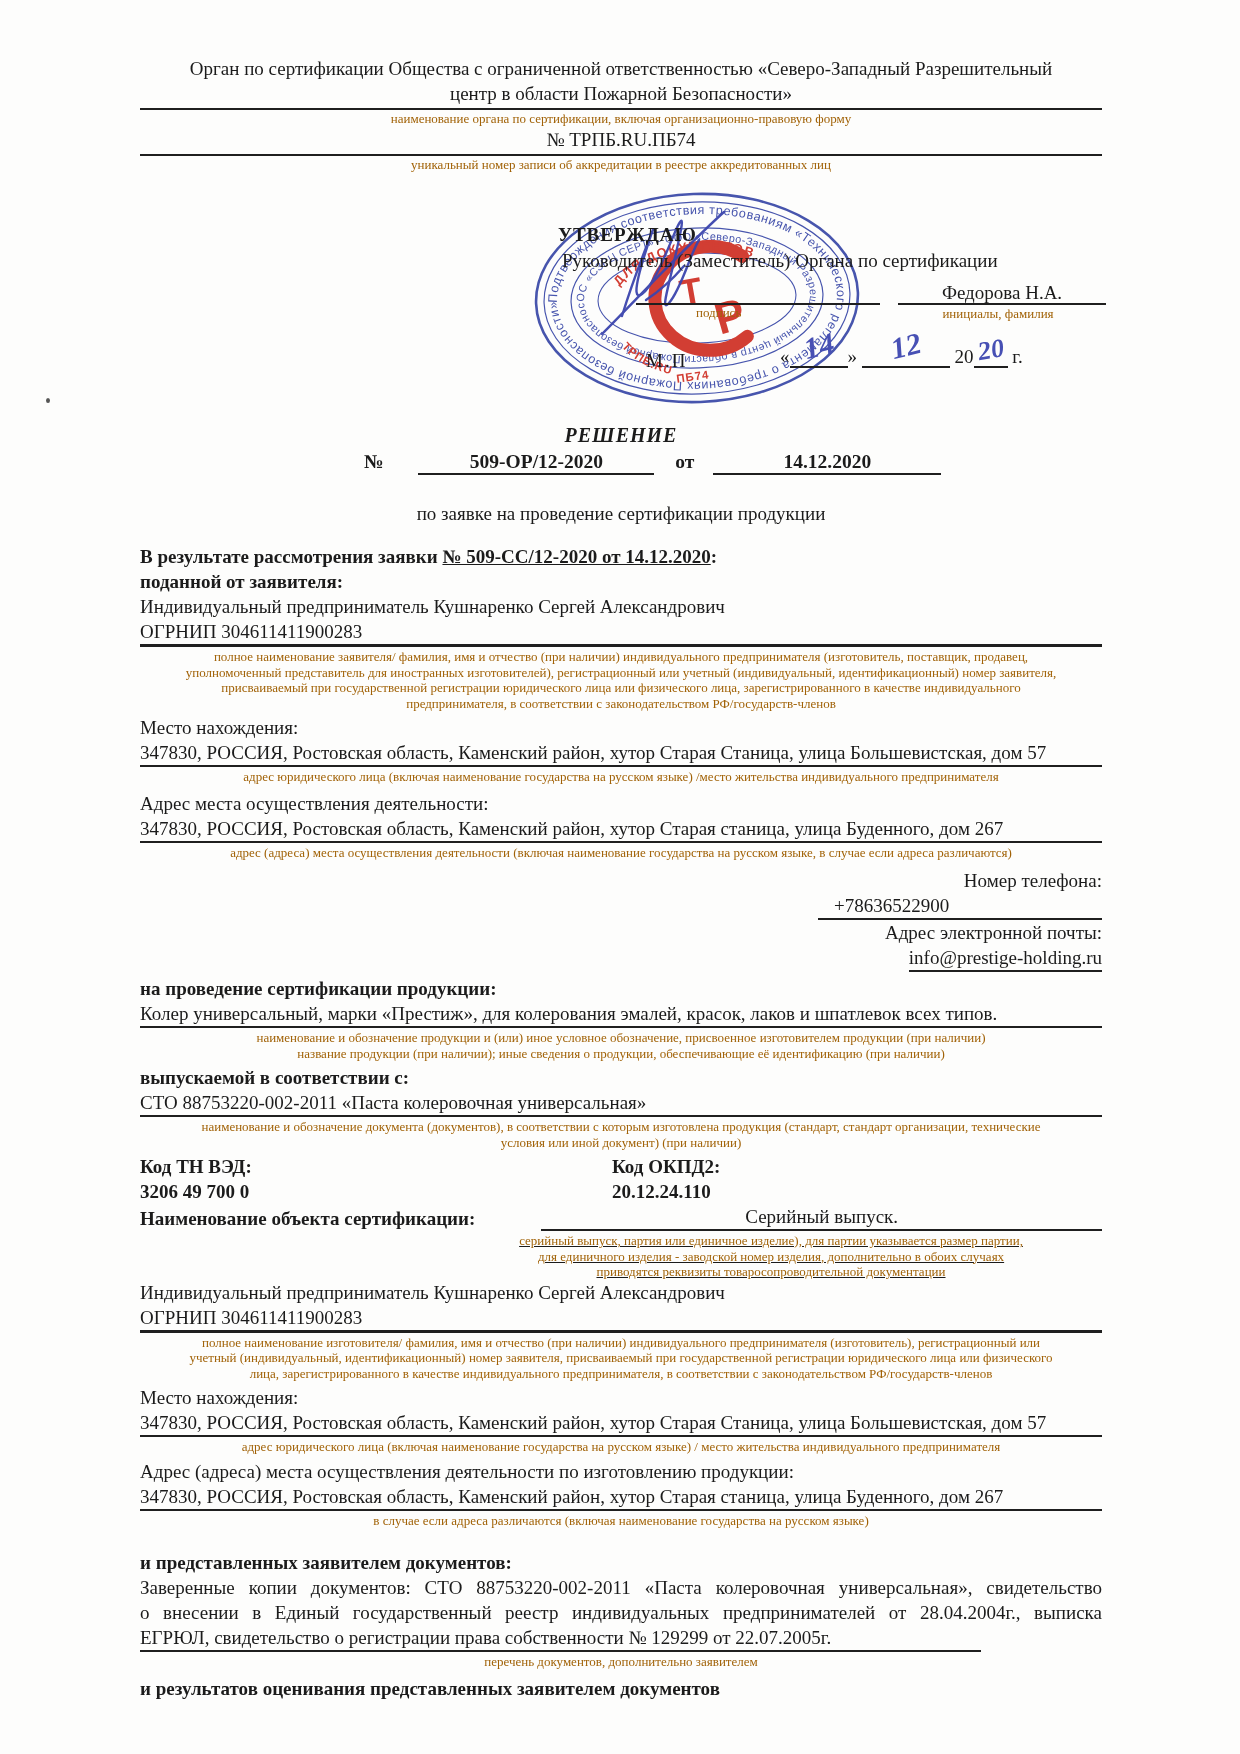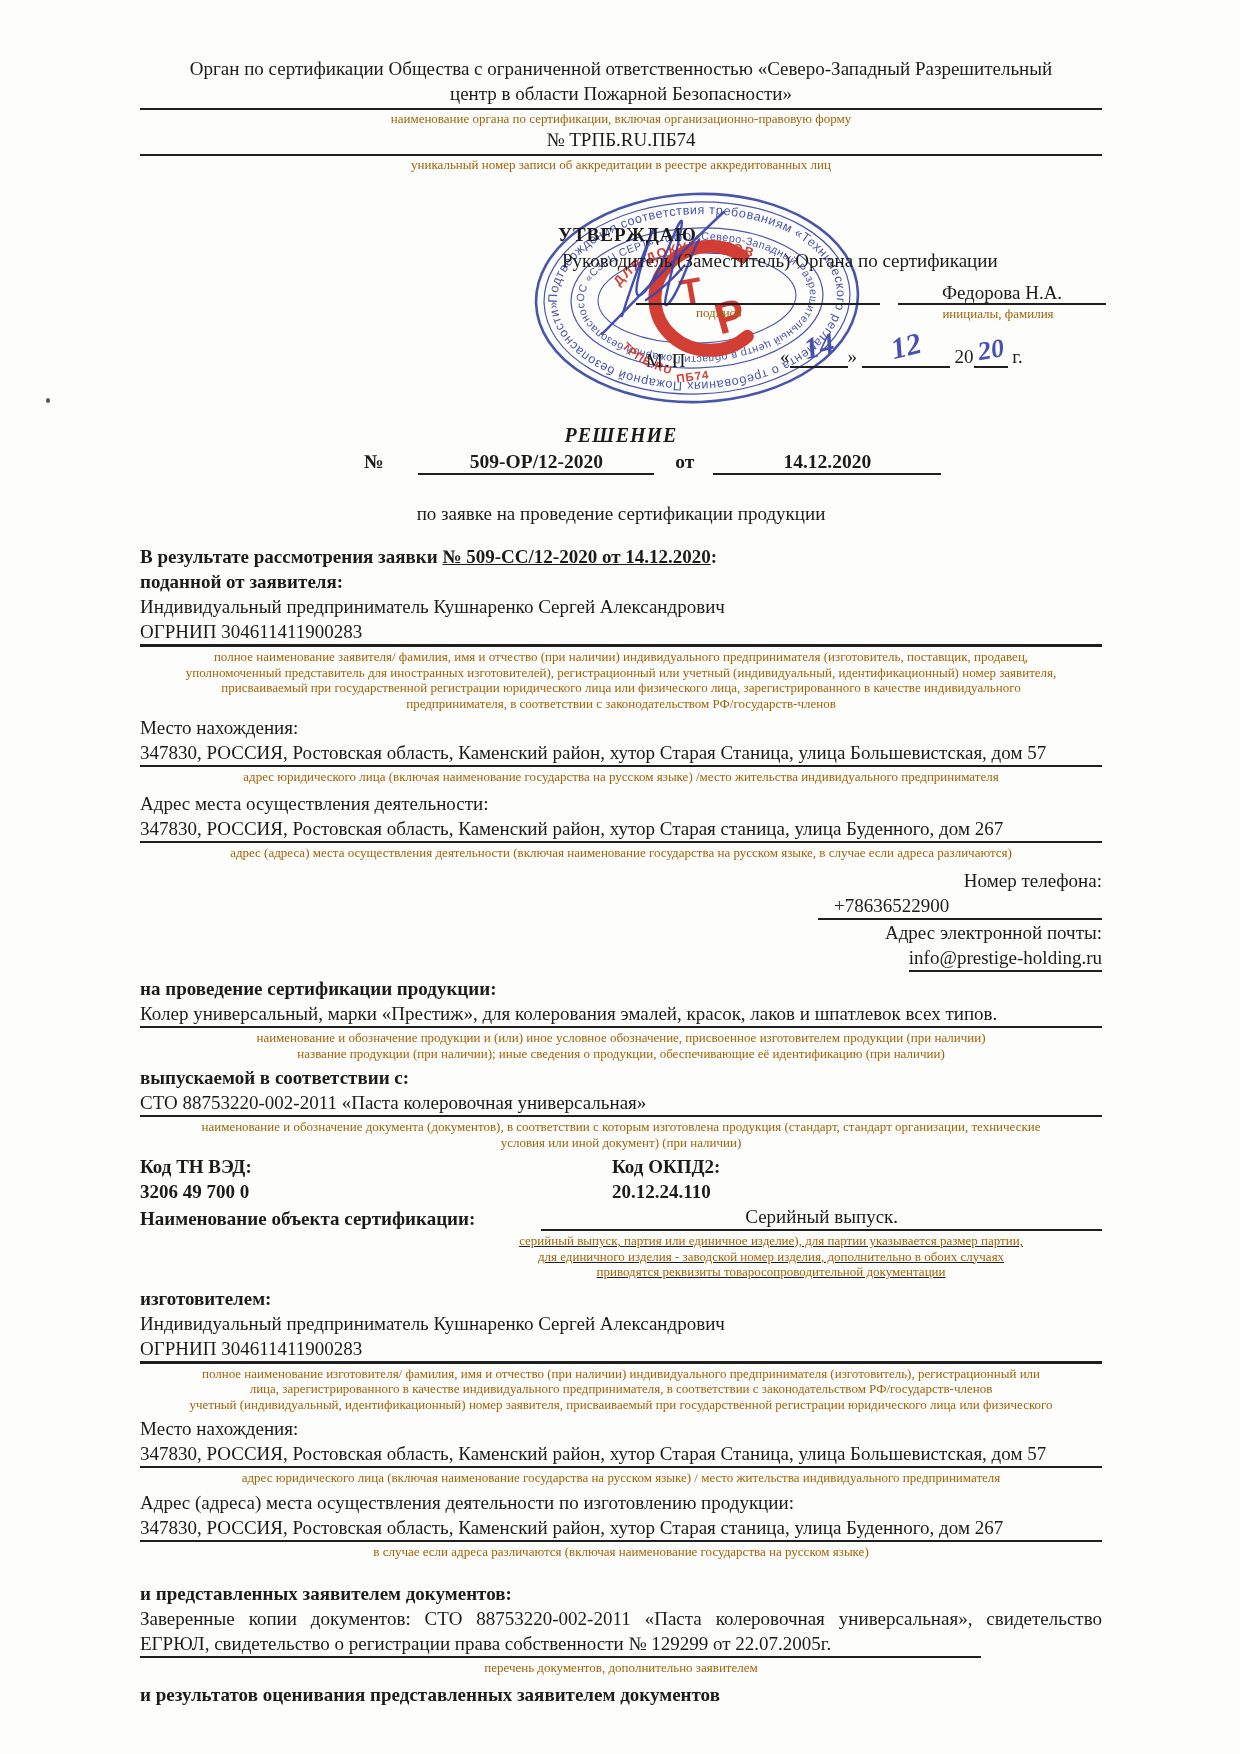--- a/index.html
+++ b/index.html
@@ -175,34 +175,34 @@
     <div class="objrow t19">
       <span class="b" style="white-space:nowrap;">Наименование объекта сертификации:</span>
       <span class="field">Серийный выпуск.</span>
     </div>
     <div class="obj-cap">
       <div class="cap mt2">серийный выпуск, партия или единичное изделие), для партии указывается размер партии,</div>
       <div class="cap">для единичного изделия - заводской номер изделия, дополнительно в обоих случаях</div>
       <div class="cap">приводятся реквизиты товаросопроводительной документации</div>
     </div>
 
-    <div class="t19 b mt6">изготовителем:</div>
     <div class="t19">Индивидуальный предприниматель Кушнаренко Сергей Александрович</div>
     <div class="t19 fill" style="border-bottom-width:3px;">ОГРНИП 304611411900283</div>
     <div class="cap mt2">полное наименование изготовителя/ фамилия, имя и отчество (при наличии) индивидуального предпринимателя (изготовитель), регистрационный или</div>
+    <div class="cap">учетный (индивидуальный, идентификационный) номер заявителя, присваиваемый при государственной регистрации юридического лица или физического</div>
     <div class="cap">лица, зарегистрированного в качестве индивидуального предпринимателя, в соответствии с законодательством РФ/государств-членов</div>
-    <div class="cap">учетный (индивидуальный, идентификационный) номер заявителя, присваиваемый при государственной регистрации юридического лица или физического</div>
 
     <div class="t19 mt4">Место нахождения:</div>
     <div class="t19 fill">347830, РОССИЯ, Ростовская область, Каменский район, хутор Старая Станица, улица Большевистская, дом 57</div>
     <div class="cap mt2">адрес юридического лица (включая наименование государства на русском языке) / место жительства индивидуального предпринимателя</div>
     <div class="t19 mt4">Адрес (адреса) места осуществления деятельности по изготовлению продукции:</div>
     <div class="t19 fill">347830, РОССИЯ, Ростовская область, Каменский район, хутор Старая станица, улица Буденного, дом 267</div>
     <div class="cap mt2">в случае если адреса различаются (включая наименование государства на русском языке)</div>
 
     <div class="t19 b mt22">и представленных заявителем документов:</div>
     <div class="t19 jst">Заверенные копии документов: СТО 88753220-002-2011 «Паста колеровочная универсальная», свидетельство</div>
+    <div class="t19 jst">о внесении в Единый государственный реестр индивидуальных предпринимателей от 28.04.2004г., выписка</div>
     <div class="t19 docline3"><span class="u">ЕГРЮЛ, свидетельство о регистрации права собственности № 129299 от 22.07.2005г.</span></div>
     <div class="cap mt2">перечень документов, дополнительно заявителем</div>
     <div class="t19 b mt6">и результатов оценивания представленных заявителем документов</div>
 
   </div>
 </div>
 
 </body></html>

